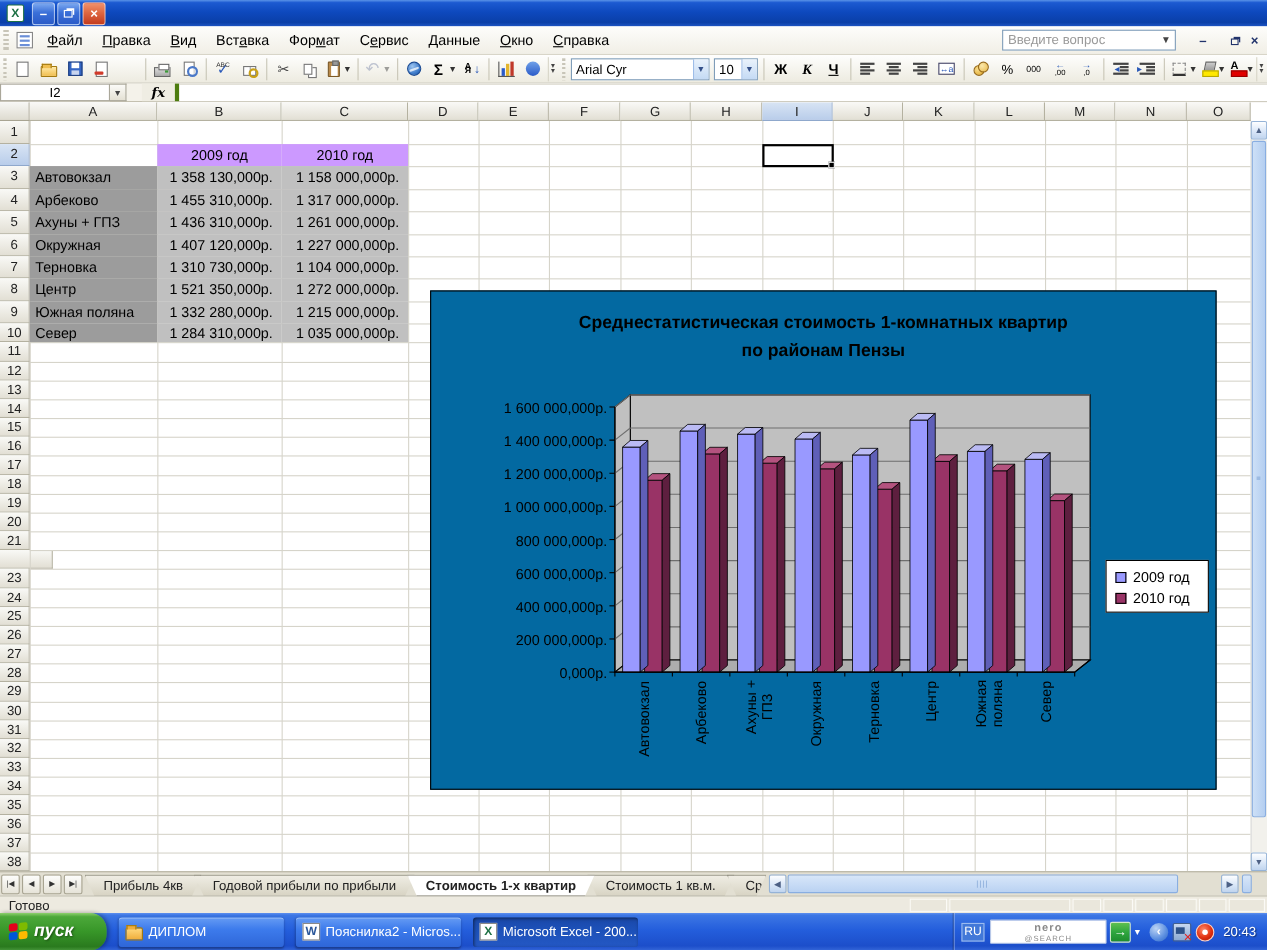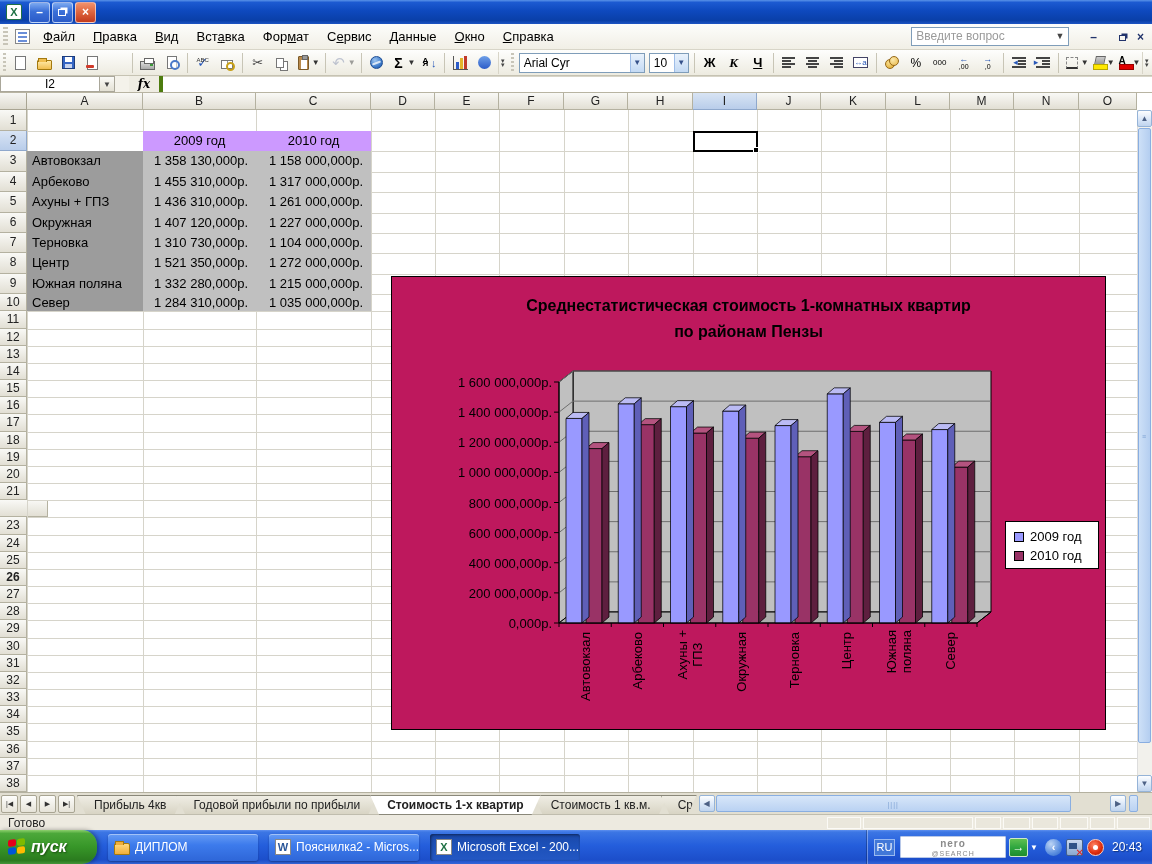--- a/index.html
+++ b/index.html
@@ -136,21 +136,21 @@
   #selcell:after{content:"";position:absolute;right:-3px;bottom:-3px;width:4px;height:4px;background:#000;border:1px solid #fff;}
 
   
   .sb-btn{position:absolute;background:linear-gradient(#FDFEFF,#D7E5F7 60%,#C0D4EE);border:1px solid #95B3D7;border-radius:2px;color:#4D6185;text-align:center;}
   .sb-track-v{position:absolute;background:#F2F1EC;border-left:1px solid #DDD;}
   .sb-thumb{position:absolute;background:linear-gradient(90deg,#CDE0F7,#B4CEF0);border:1px solid #89AEE1;border-radius:2px;}
   .sb-thumb.h{background:linear-gradient(#D7E6F9,#BAD2F2);}
   .grip-dots{position:absolute;left:50%;top:50%;transform:translate(-50%,-50%);font-size:7px;color:#7FA3D4;letter-spacing:1px;}
 
   
-  #chart{position:absolute;left:391px;top:183px;width:715px;height:454px;background:#be185d;border:1px solid #000;}
+  #chart{position:absolute;left:391px;top:171px;width:715px;height:454px;background:#0369a1;border:1px solid #000;}
   #chart-title{position:absolute;left:0;top:16px;width:100%;text-align:center;font-weight:bold;font-size:16px;line-height:26px;white-space:pre-line;}
   #chart-svg{position:absolute;left:0;top:0;}
   .ylab{position:absolute;left:0;width:160px;text-align:right;font-size:13px;line-height:15px;}
   .xlab{position:absolute;}
   .xlab span{display:inline-block;transform-origin:0 0;transform:rotate(-90deg) translateX(-100%);white-space:pre;text-align:center;font-size:13px;line-height:15px;}
   #legend{position:absolute;left:613px;top:244px;width:94px;height:48px;border:1px solid #000;background:#fff;padding:5px 0 0 8px;}
   .leg-item{display:flex;align-items:center;height:19px;}
   .leg-swatch{width:10px;height:10px;border:1px solid #000;margin-right:6px;}
   .leg-label{font-size:13px;}
 
@@ -422,21 +422,21 @@
         <div class="rowhdr" style="left: 0px; top: 304.22px; width: 27px; height: 17.17px; line-height: 16.17px;">16</div>
         <div class="rowhdr" style="left: 0px; top: 321.39px; width: 27px; height: 17.17px; line-height: 16.17px;">17</div>
         <div class="rowhdr" style="left: 0px; top: 338.56px; width: 27px; height: 17.17px; line-height: 16.17px;">18</div>
         <div class="rowhdr" style="left: 0px; top: 355.73px; width: 27px; height: 17.17px; line-height: 16.17px;">19</div>
         <div class="rowhdr" style="left: 0px; top: 372.9px; width: 27px; height: 17.17px; line-height: 16.17px;">20</div>
         <div class="rowhdr" style="left: 0px; top: 390.07px; width: 27px; height: 17.17px; line-height: 16.17px;">21</div>
         <div class="rowhdr" style="left: 0px; top: 407.24px; width: 27px; height: 17.17px; line-height: 16.17px; padding-left: 47px;">22</div>
         <div class="rowhdr" style="left: 0px; top: 424.41px; width: 27px; height: 17.17px; line-height: 16.17px;">23</div>
         <div class="rowhdr" style="left: 0px; top: 441.58px; width: 27px; height: 17.17px; line-height: 16.17px;">24</div>
         <div class="rowhdr" style="left: 0px; top: 458.75px; width: 27px; height: 17.17px; line-height: 16.17px;">25</div>
-        <div class="rowhdr" style="left: 0px; top: 475.92px; width: 27px; height: 17.17px; line-height: 16.17px; font-weight: bold;">26</div>
+        <div class="rowhdr" style="left: 0px; top: 475.92px; width: 27px; height: 17.17px; line-height: 16.17px;">26</div>
         <div class="rowhdr" style="left: 0px; top: 493.09px; width: 27px; height: 17.17px; line-height: 16.17px;">27</div>
         <div class="rowhdr" style="left: 0px; top: 510.26px; width: 27px; height: 17.17px; line-height: 16.17px;">28</div>
         <div class="rowhdr" style="left: 0px; top: 527.43px; width: 27px; height: 17.17px; line-height: 16.17px;">29</div>
         <div class="rowhdr" style="left: 0px; top: 544.6px; width: 27px; height: 17.17px; line-height: 16.17px;">30</div>
         <div class="rowhdr" style="left: 0px; top: 561.77px; width: 27px; height: 17.17px; line-height: 16.17px;">31</div>
         <div class="rowhdr" style="left: 0px; top: 578.94px; width: 27px; height: 17.17px; line-height: 16.17px;">32</div>
         <div class="rowhdr" style="left: 0px; top: 596.11px; width: 27px; height: 17.17px; line-height: 16.17px;">33</div>
         <div class="rowhdr" style="left: 0px; top: 613.28px; width: 27px; height: 17.17px; line-height: 16.17px;">34</div>
         <div class="rowhdr" style="left: 0px; top: 630.45px; width: 27px; height: 17.17px; line-height: 16.17px;">35</div>
         <div class="rowhdr" style="left: 0px; top: 647.62px; width: 27px; height: 17.17px; line-height: 16.17px; text-align: center;">36</div>

